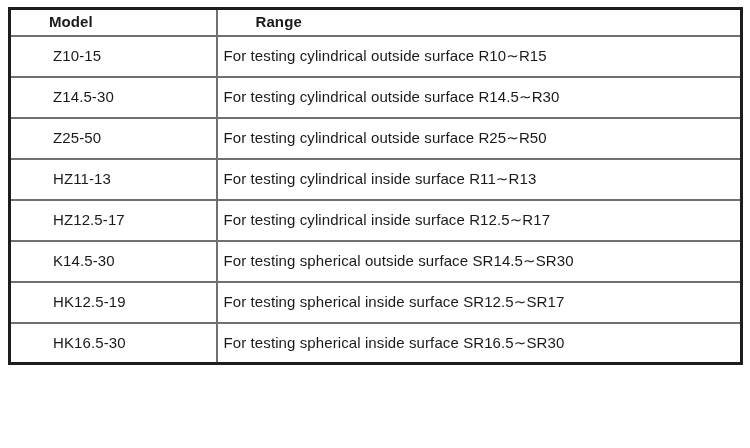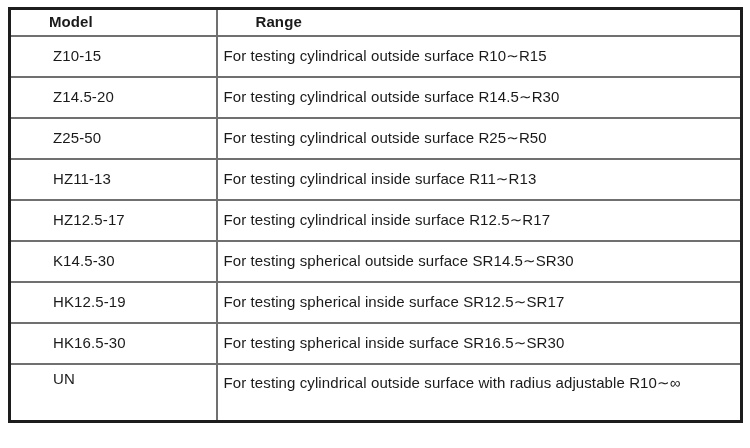--- a/index.html
+++ b/index.html
@@ -69,21 +69,21 @@
       <th>Model</th>
       <th>Range</th>
     </tr>
   </thead>
   <tbody>
     <tr>
       <td class="model-cell">Z10-15</td>
       <td class="range-cell">For testing cylindrical outside surface R10∼R15</td>
     </tr>
     <tr>
-      <td class="model-cell">Z14.5-20</td>
+      <td class="model-cell">Z14.5-30</td>
       <td class="range-cell">For testing cylindrical outside surface R14.5∼R30</td>
     </tr>
     <tr>
       <td class="model-cell">Z25-50</td>
       <td class="range-cell">For testing cylindrical outside surface R25∼R50</td>
     </tr>
     <tr>
       <td class="model-cell">HZ11-13</td>
       <td class="range-cell">For testing cylindrical inside surface R11∼R13</td>
     </tr>
@@ -96,18 +96,14 @@
       <td class="range-cell">For testing spherical outside surface SR14.5∼SR30</td>
     </tr>
     <tr>
       <td class="model-cell">HK12.5-19</td>
       <td class="range-cell">For testing spherical inside surface SR12.5∼SR17</td>
     </tr>
     <tr>
       <td class="model-cell">HK16.5-30</td>
       <td class="range-cell">For testing spherical inside surface SR16.5∼SR30</td>
     </tr>
-    <tr class="row-double">
-      <td class="model-cell">UN</td>
-      <td class="range-cell">For testing cylindrical outside surface with radius adjustable R10∼∞</td>
-    </tr>
   </tbody>
 </table>
 
 </body></html>

